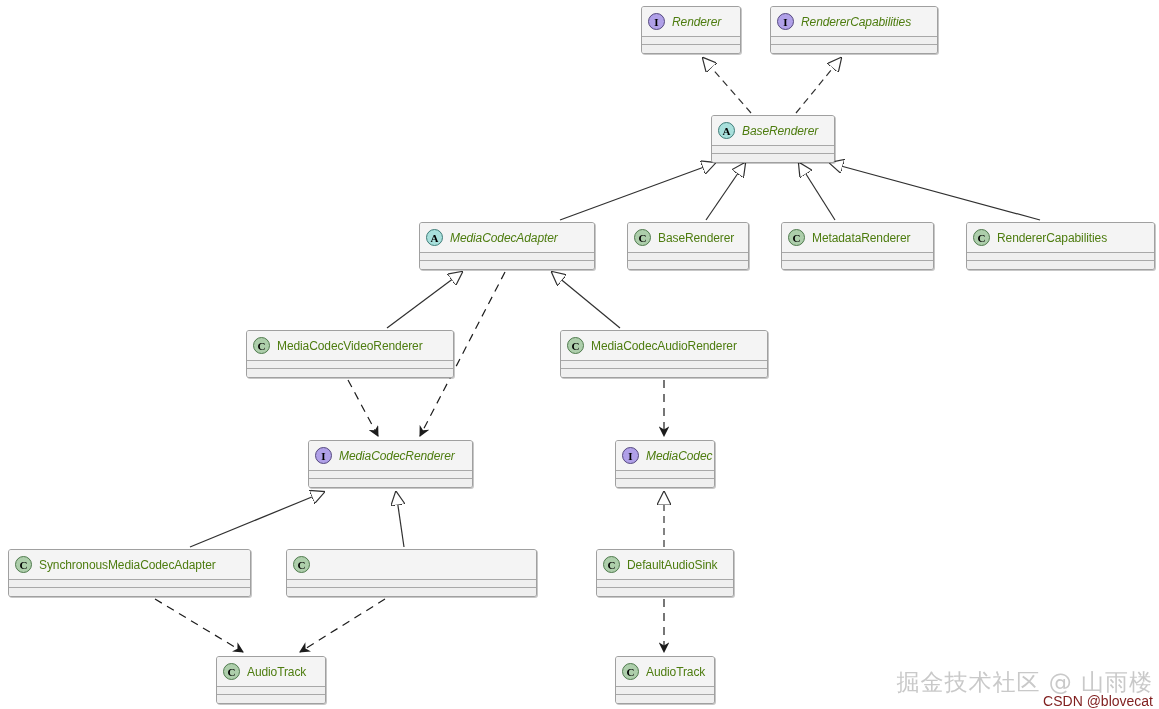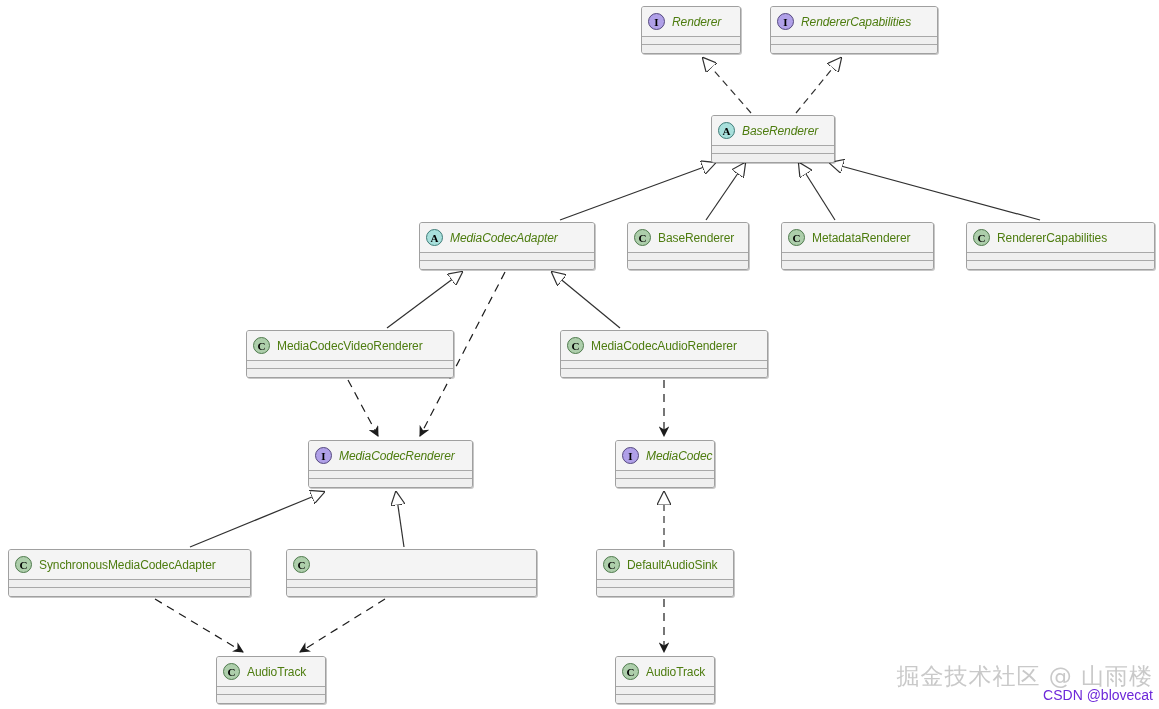--- a/index.html
+++ b/index.html
@@ -83,34 +83,34 @@
     font-size: 12px;
     color: #4d7c0f;
     letter-spacing: -0.1px;
   }
   .uml-name.italic {
     font-style: italic;
   }
   .watermark {
     position: absolute;
     right: 6px;
-    bottom: 6px;
+    bottom: 0;
     text-align: right;
     user-select: none;
   }
   .watermark-main {
     font-size: 23px;
     color: #c9c9c9;
     font-family: "DejaVu Sans", sans-serif;
     letter-spacing: 1px;
     line-height: 1.1;
   }
   .watermark-sub {
     font-size: 14px;
-    color: #6d28d9;
+    color: #7f1d1d;
     font-family: "Liberation Sans", sans-serif;
     margin-top: -2px;
   }
 </style>
 </head>
 <body>
 
 <div id="canvas">
 
   <svg id="edges" viewBox="0 0 1159 709" xmlns="http://www.w3.org/2000/svg">

